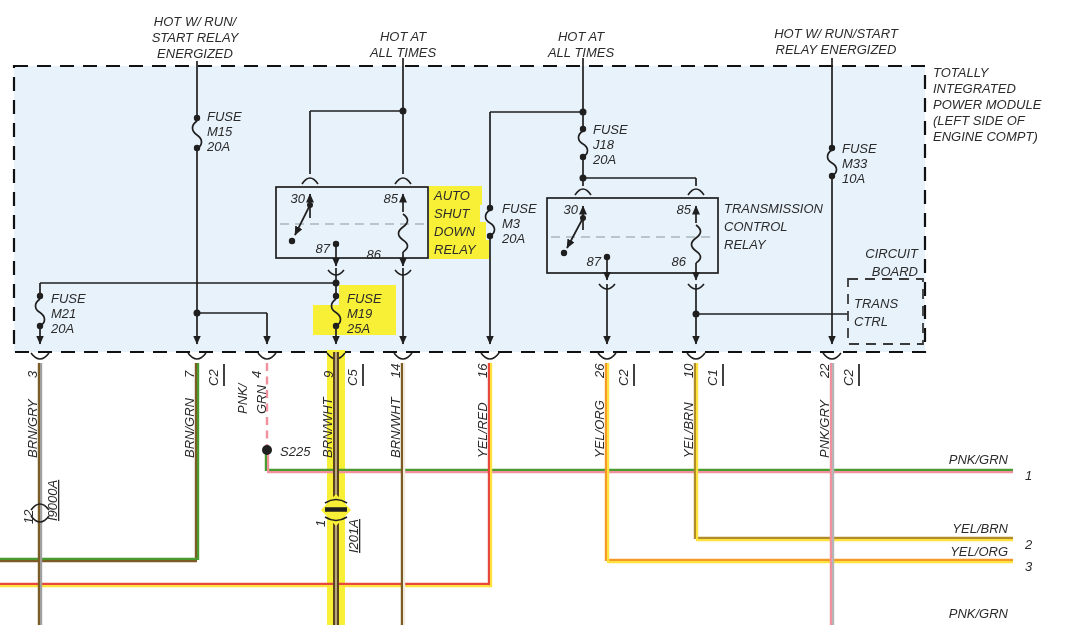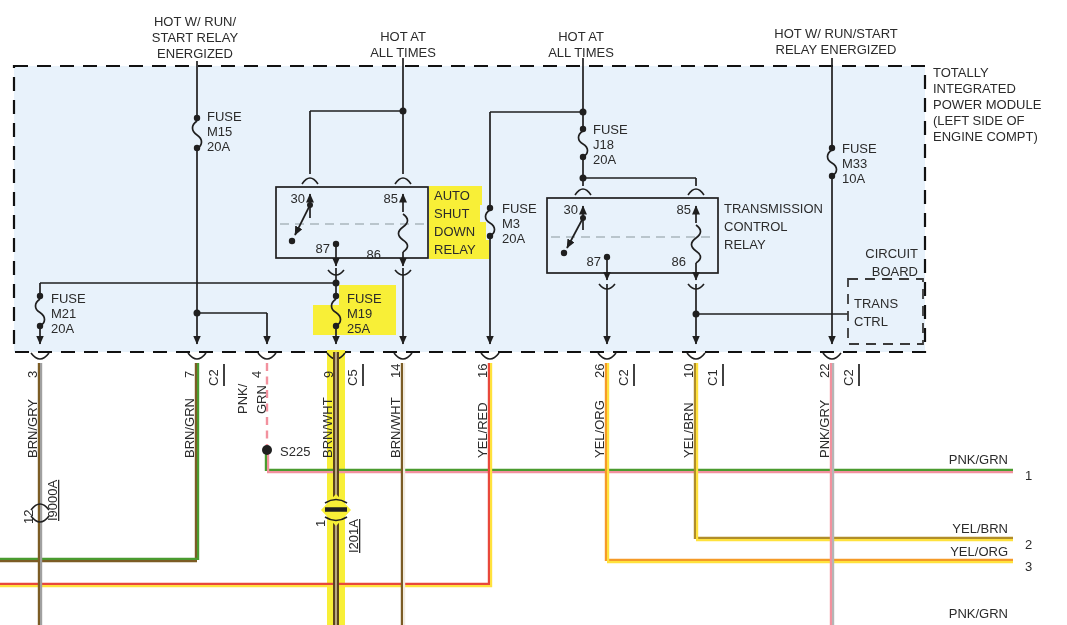--- a/index.html
+++ b/index.html
@@ -1,16 +1,16 @@
 <!DOCTYPE html>
 <html><head>
 <meta charset="utf-8">
 <style>
   html,body{margin:0;padding:0;background:#ffffff;}
-  .stage{position:relative;width:1067px;height:625px;background:#fff;overflow:hidden;}
+  .stage{position:relative;width:1067px;height:625px;background:#fff;overflow:hidden;font-style:italic;}
   svg text{font-family:"Liberation Sans",sans-serif;font-size:13px;fill:#2b2b2b;}
   svg text.mid{text-anchor:middle;}
   svg text.end{text-anchor:end;}
   svg text.u{text-decoration:underline;}
   .blk{stroke:#1f1f1f;stroke-width:1.7;fill:none;}
   .cup{stroke:#1f1f1f;stroke-width:1.6;fill:none;}
   .dot{fill:#1f1f1f;}
 </style>
 </head>
 <body>

